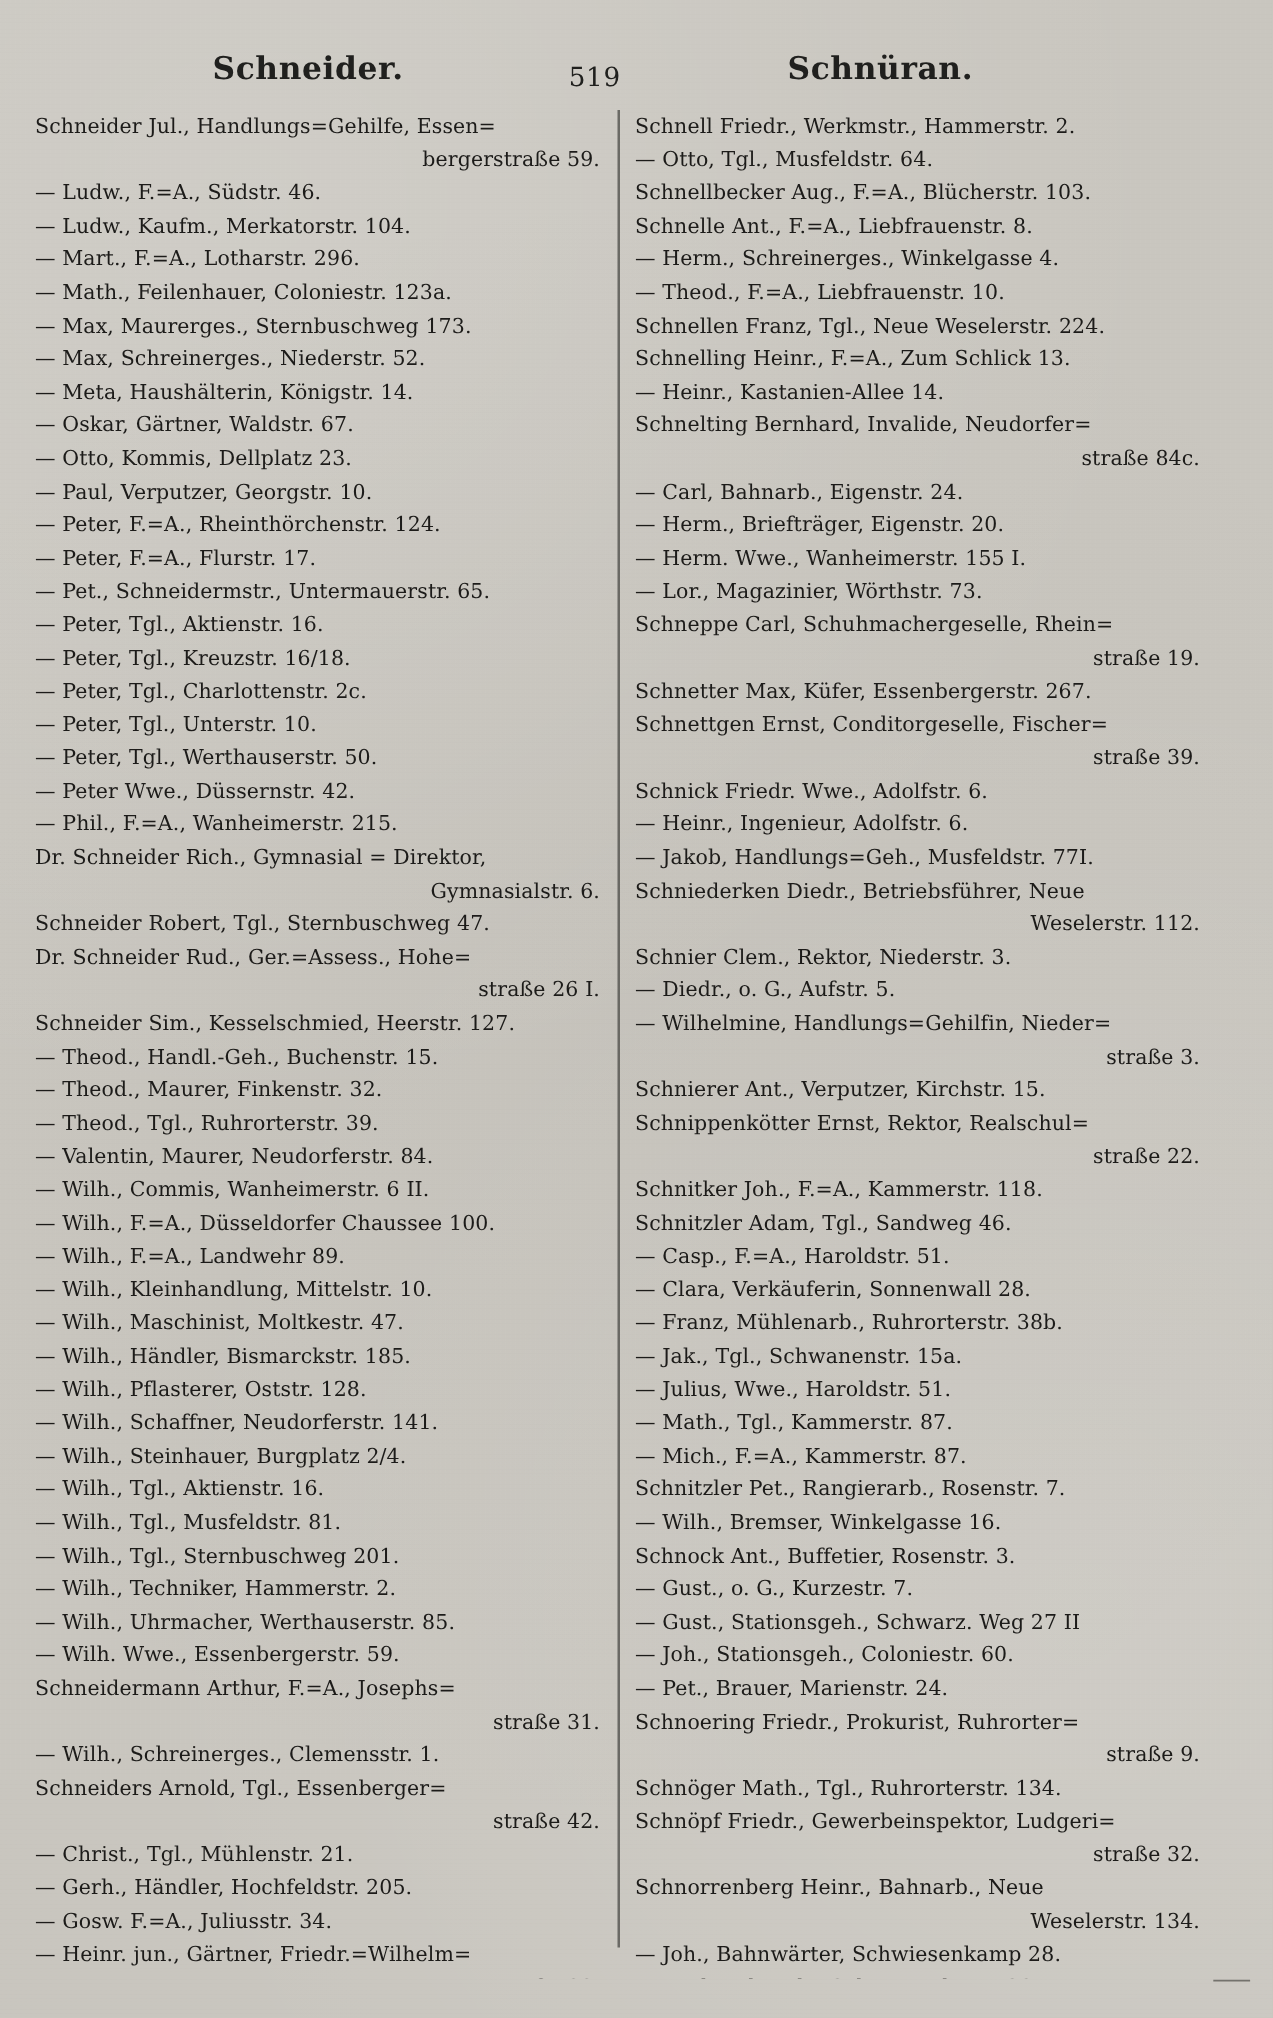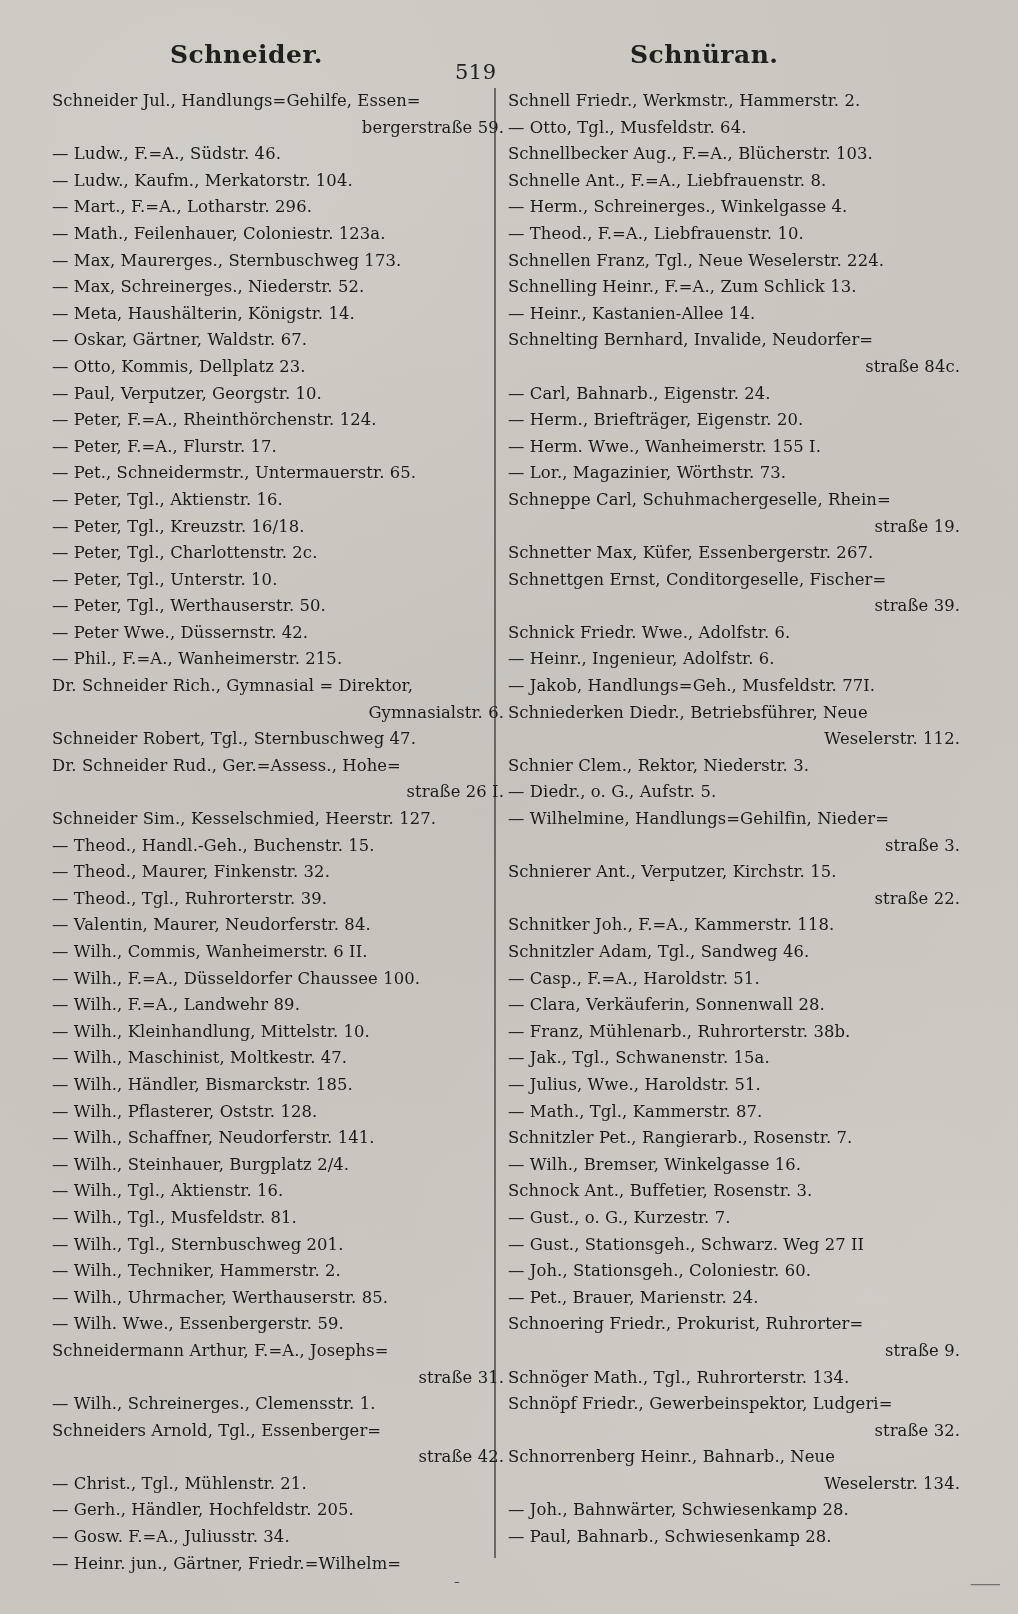--- a/index.html
+++ b/index.html
@@ -42,38 +42,38 @@
   }
   .hdr-left, .hdr-right, .hdr-page {
     position: absolute;
     font-family: "DejaVu Serif", serif;
     font-weight: bold;
     font-size: 25px;
     color: #20201e;
     letter-spacing: 0.5px;
   }
   .hdr-left { left: 130px; top: 0; }
-  .hdr-page { left: 415px; top: 20px; font-weight: normal; font-size: 21px; }
+  .hdr-page { left: 415px; top: 10px; font-weight: normal; font-size: 21px; }
   .hdr-right { left: 590px; top: 0; text-align: center; }
 
   .columns {
     position: absolute;
     top: 88px;
     left: 28px;
     width: 962px;
     height: 1500px;
   }
   .col {
     position: absolute;
     top: 0;
     width: 452px;
     height: 1495px;
     overflow: hidden;
   }
-  .col-left  { left: 0px; margin-left: 24px; }
+  .col-left  { left: 0px; }
   .col-right { left: 480px; }
 
   .divider {
     position: absolute;
     left: 466px;
     top: 0px;
     width: 2px;
     height: 1470px;
     background: #4a4945;
     opacity: 0.75;
@@ -193,29 +193,30 @@
         <p class="entry"><span>Schnetter Max, Küfer, Essenbergerstr. 267.</span></p>
         <p class="entry"><span>Schnettgen Ernst, Conditorgeselle, Fischer=</span><span class="ind">straße 39.</span></p>
         <p class="entry"><span>Schnick Friedr. Wwe., Adolfstr. 6.</span></p>
         <p class="entry"><span>— Heinr., Ingenieur, Adolfstr. 6.</span></p>
         <p class="entry"><span>— Jakob, Handlungs=Geh., Musfeldstr. 77I.</span></p>
         <p class="entry"><span>Schniederken Diedr., Betriebsführer, Neue</span><span class="ind">Weselerstr. 112.</span></p>
         <p class="entry"><span>Schnier Clem., Rektor, Niederstr. 3.</span></p>
         <p class="entry"><span>— Diedr., o. G., Aufstr. 5.</span></p>
         <p class="entry"><span>— Wilhelmine, Handlungs=Gehilfin, Nieder=</span><span class="ind">straße 3.</span></p>
         <p class="entry"><span>Schnierer Ant., Verputzer, Kirchstr. 15.</span></p>
-        <p class="entry"><span class="ind">straße 22.</span></p>
+        <p class="entry"><span>Schnippenkötter Ernst, Rektor, Realschul=</span><span class="ind">straße 22.</span></p>
         <p class="entry"><span>Schnitker Joh., F.=A., Kammerstr. 118.</span></p>
         <p class="entry"><span>Schnitzler Adam, Tgl., Sandweg 46.</span></p>
         <p class="entry"><span>— Casp., F.=A., Haroldstr. 51.</span></p>
         <p class="entry"><span>— Clara, Verkäuferin, Sonnenwall 28.</span></p>
         <p class="entry"><span>— Franz, Mühlenarb., Ruhrorterstr. 38b.</span></p>
         <p class="entry"><span>— Jak., Tgl., Schwanenstr. 15a.</span></p>
         <p class="entry"><span>— Julius, Wwe., Haroldstr. 51.</span></p>
         <p class="entry"><span>— Math., Tgl., Kammerstr. 87.</span></p>
+        <p class="entry"><span>— Mich., F.=A., Kammerstr. 87.</span></p>
         <p class="entry"><span>Schnitzler Pet., Rangierarb., Rosenstr. 7.</span></p>
         <p class="entry"><span>— Wilh., Bremser, Winkelgasse 16.</span></p>
         <p class="entry"><span>Schnock Ant., Buffetier, Rosenstr. 3.</span></p>
         <p class="entry"><span>— Gust., o. G., Kurzestr. 7.</span></p>
         <p class="entry"><span>— Gust., Stationsgeh., Schwarz. Weg 27 II</span></p>
         <p class="entry"><span>— Joh., Stationsgeh., Coloniestr. 60.</span></p>
         <p class="entry"><span>— Pet., Brauer, Marienstr. 24.</span></p>
         <p class="entry"><span>Schnoering Friedr., Prokurist, Ruhrorter=</span><span class="ind">straße 9.</span></p>
         <p class="entry"><span>Schnöger Math., Tgl., Ruhrorterstr. 134.</span></p>
         <p class="entry"><span>Schnöpf Friedr., Gewerbeinspektor, Ludgeri=</span><span class="ind">straße 32.</span></p>

